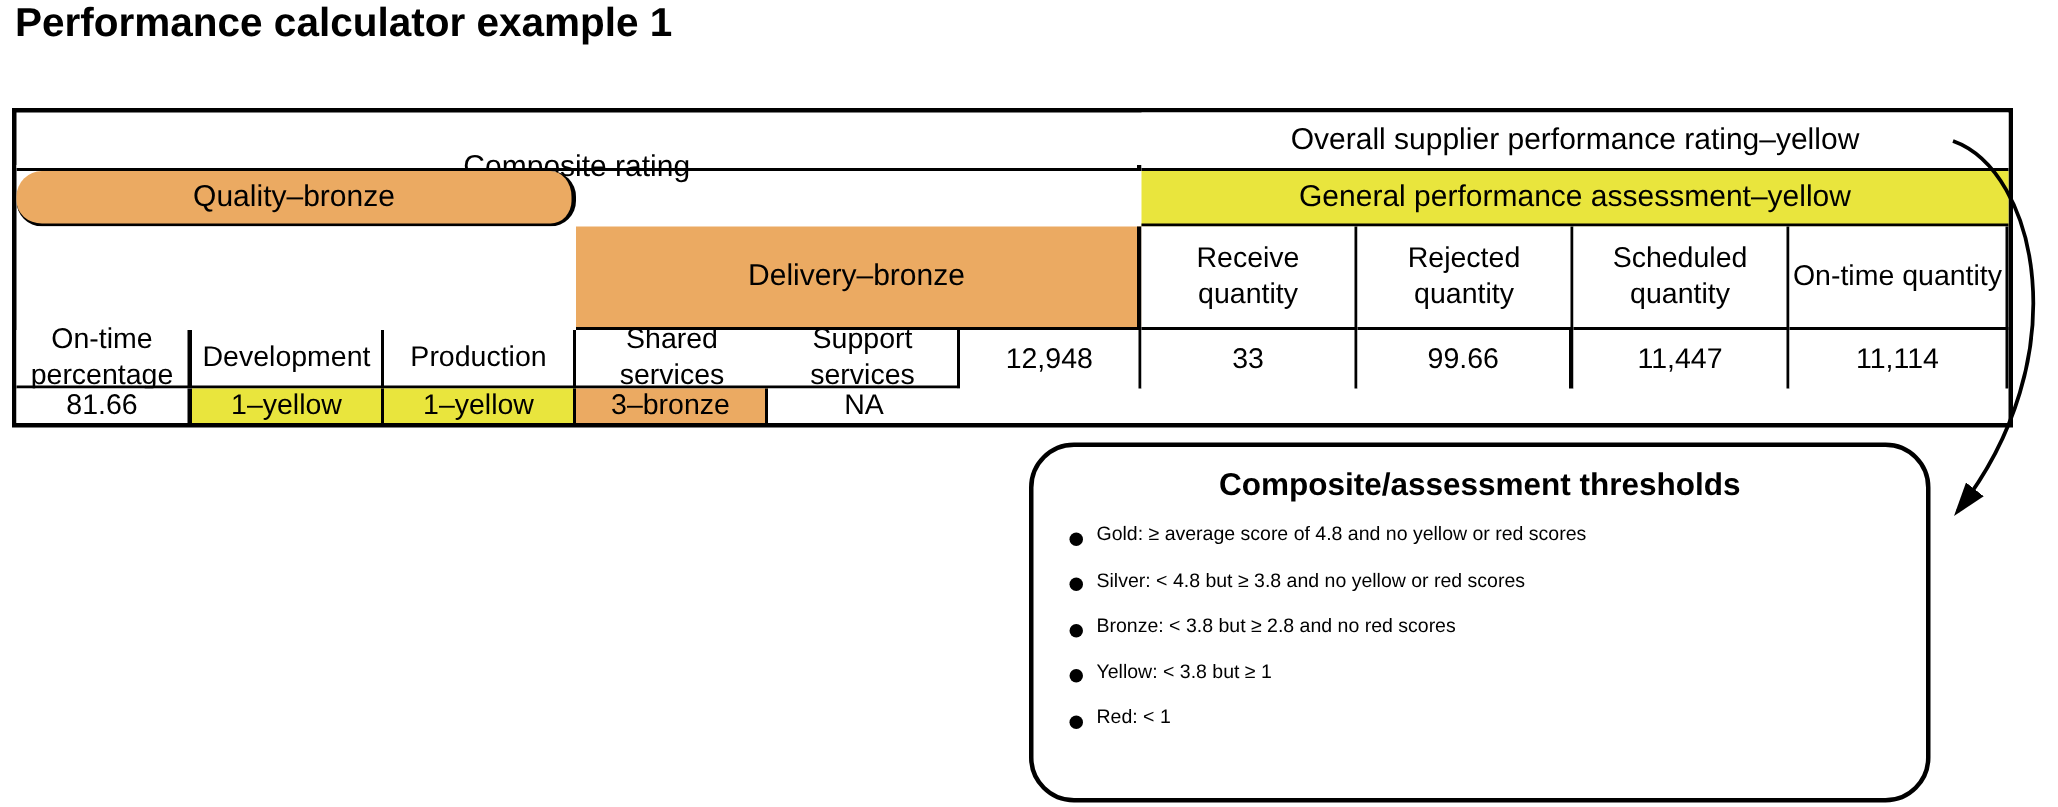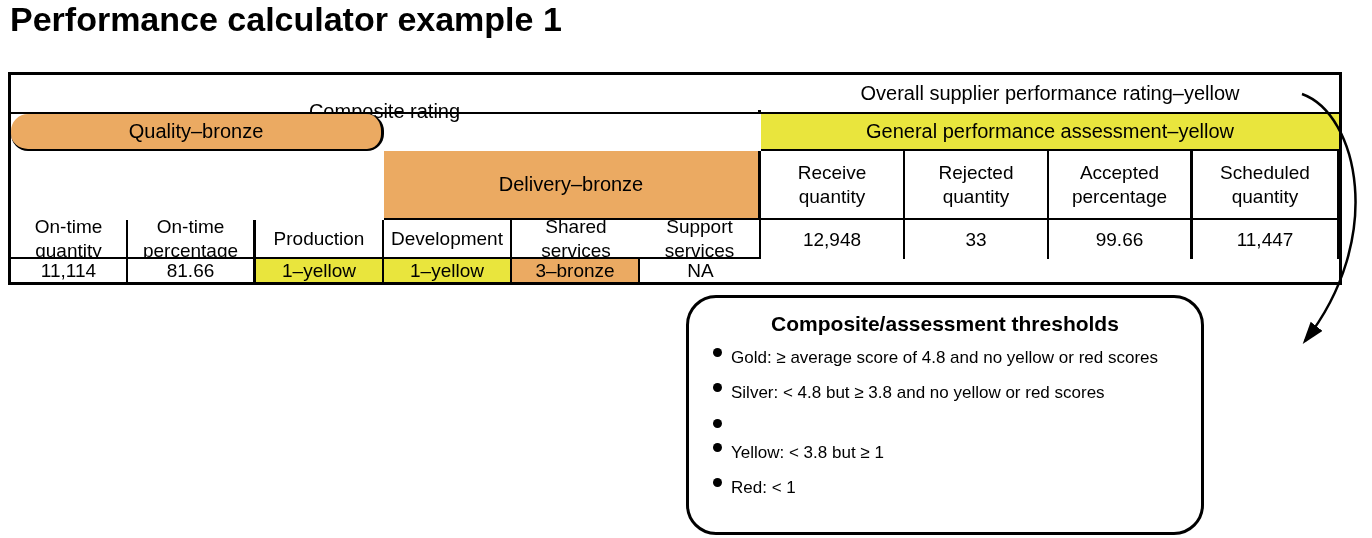--- a/index.html
+++ b/index.html
@@ -6,21 +6,21 @@
     margin: 0; padding: 0;
     width: 1372px; height: 538px;
     background: #ffffff;
     overflow: hidden;
     font-family: "Liberation Sans", sans-serif;
     color: #000;
     position: relative;
   }
   .page-title {
     position: absolute; left: 10px; top: 0px;
-    font-size: 34px; font-weight: bold;
+    font-size: 27px; font-weight: bold;
     letter-spacing: 0px;
     margin: 0;
   }
   
   .perf-table {
     position: absolute; left: 8px; top: 72px;
     display: grid;
     grid-template-columns: 117px 128px 128px 128px 128px 121px 144px 144px 144px 146px;
     grid-template-rows: 39px 37px 69px 39px;
     border: 3px solid var(--line, #000);
@@ -44,41 +44,41 @@
   .tone-bronze { background: var(--bronze, #EBAA62); }
   .tone-yellow { background: var(--yellow, #E9E53D); }
   .tone-white  { background: #ffffff; }
   .span-1-6  { grid-column: 1 / 7; margin-top: 35px; }
   .span-7-11 { grid-column: 7 / 11; }
   .span-1-3  { grid-column: 1 / 4; border-radius: 17px; }
   .span-4-6  { grid-column: 4 / 7; }
   
   .thresholds-box {
     position: absolute; left: 686px; top: 295px;
-    width: 518px; height: 240px;
+    width: 601px; height: 240px;
     border: 3px solid var(--line, #000);
     border-radius: 30px;
     box-sizing: border-box;
     background: #fff;
   }
   .thresholds-title {
     margin: 14px 10px 0 10px;
     text-align: center;
     font-size: 21px; font-weight: bold;
   }
   .thresholds-list {
     list-style: none;
     margin: 12px 0 0 0;
     padding: 0 14px 0 24px;
   }
   .thresholds-list li {
-    font-size: 17px;
+    font-size: 13px;
     line-height: 1.2;
     margin: 0 0 15px 0;
-    display: flex; align-items: flex-start;
+    display: flex; align-items: flex-end;
   }
   .bullet-dot {
     display: inline-block;
     width: 9px; height: 9px;
     background: var(--line, #000);
     border-radius: 50%;
     margin-right: 9px;
     flex: 0 0 auto;
   }
   
@@ -97,26 +97,25 @@
 
   <div class="cell band span-1-6 thick-right">Composite rating</div>
   <div class="cell band span-7-11 no-right">Overall supplier performance rating–yellow</div>
 
   <div class="cell band span-1-3 thick-right tone-bronze">Quality–bronze</div>
   <div class="cell band span-7-11 no-right tone-yellow">General performance assessment–yellow</div>
   <div class="cell band span-4-6 thick-right tone-bronze">Delivery–bronze</div>
 
   <div class="cell">Receive quantity</div>
   <div class="cell">Rejected quantity</div>
-  <div class="cell thick-right">Accepted percentage</div>
   <div class="cell">Scheduled quantity</div>
   <div class="cell">On-time quantity</div>
   <div class="cell thick-right">On-time percentage</div>
+  <div class="cell">Development</div>
   <div class="cell">Production</div>
-  <div class="cell">Development</div>
   <div class="cell no-right">Shared services</div>
   <div class="cell">Support services</div>
 
   <div class="cell no-bottom tone-white">12,948</div>
   <div class="cell no-bottom tone-white">33</div>
   <div class="cell no-bottom thick-right tone-white">99.66</div>
   <div class="cell no-bottom tone-white">11,447</div>
   <div class="cell no-bottom tone-white">11,114</div>
   <div class="cell no-bottom thick-right tone-white">81.66</div>
   <div class="cell no-bottom tone-yellow">1–yellow</div>
@@ -140,20 +139,21 @@
     <li>
         <span class="bullet-dot"></span>
         <span>Gold: ≥ average score of 4.8 and no yellow or red scores</span>
       </li>
     <li>
         <span class="bullet-dot"></span>
         <span>Silver: &lt; 4.8 but ≥ 3.8 and no yellow or red scores</span>
       </li>
     <li>
         <span class="bullet-dot"></span>
+        <span>Bronze: &lt; 3.8 but ≥ 2.8 and no red scores</span>
       </li>
     <li>
         <span class="bullet-dot"></span>
         <span>Yellow: &lt; 3.8 but ≥ 1</span>
       </li>
     <li>
         <span class="bullet-dot"></span>
         <span>Red: &lt; 1</span>
       </li>
   </ul>

